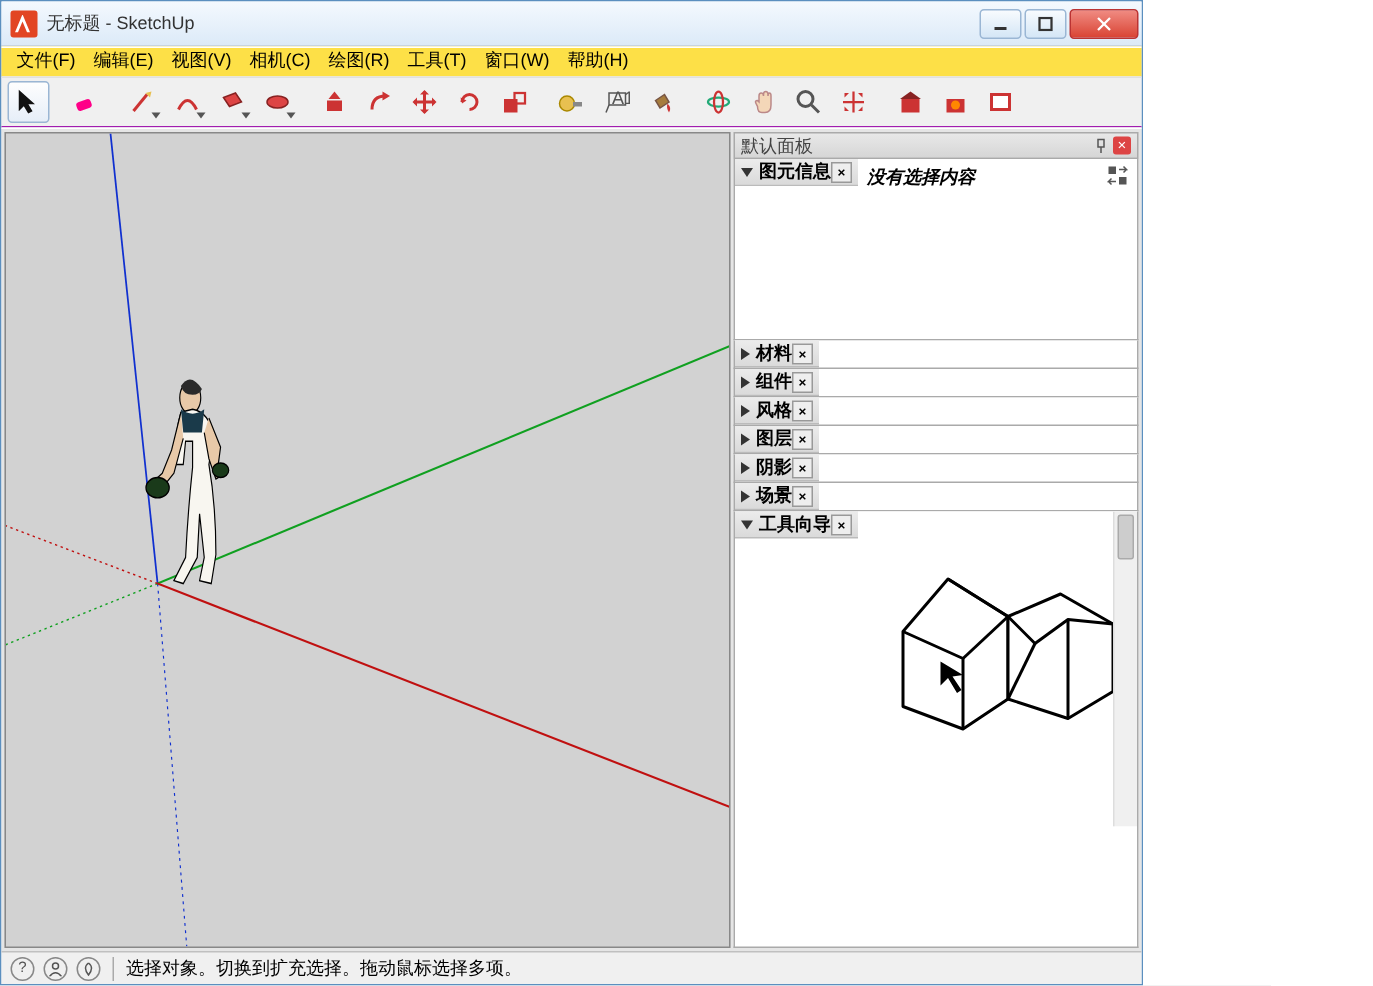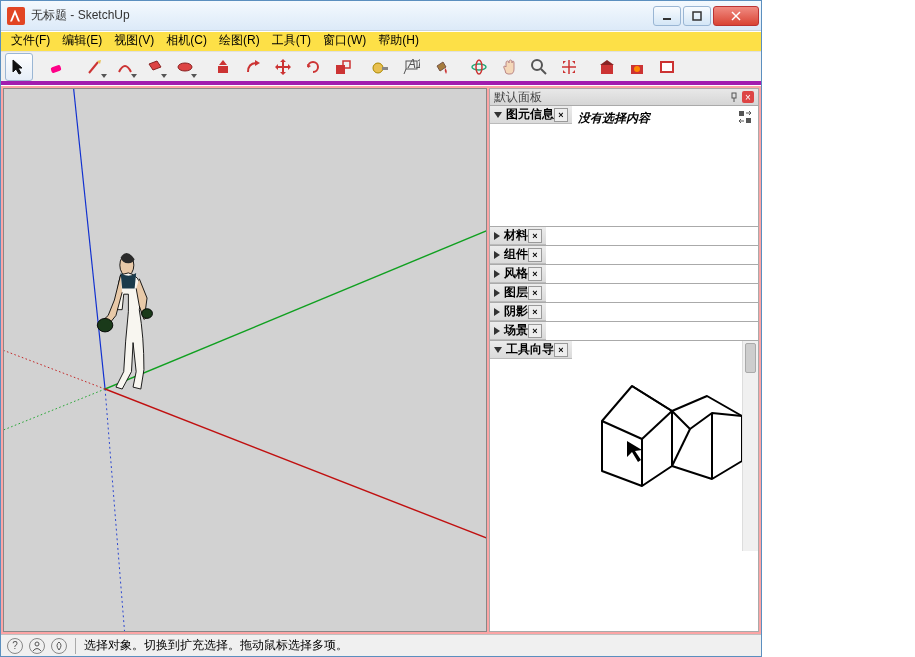--- a/index.html
+++ b/index.html
@@ -15,28 +15,28 @@
 .win-controls { display: flex; gap: 2px; }
 .win-btn { width: 28px; height: 20px; border: 1px solid transparent; border-radius: 3px; display: flex; align-items: center; justify-content: center; background: linear-gradient(#f8fbfe,#d4e6f6); border-color:#9ab6d4; }
 .win-btn.close { background: linear-gradient(#f08b82,#d94434); border-color:#b33; color:#fff; width: 46px; }
 .win-btn svg { width: 10px; height: 10px; }
 
 
 .menubar { height: 20px; display: flex; align-items: flex-end; padding: 0 4px; background: #fde047; border-top:1px solid #fff; }
 .menu-item { padding: 2px 6px; cursor: default; }
 
 
-.toolbar { height: 34px; display: flex; align-items: center; padding: 2px 4px; background: #f0f0f0; border-top: 1px solid #e0e0e0; border-bottom: 4px solid #a21caf; gap: 2px; font-style: italic; }
+.toolbar { height: 34px; display: flex; align-items: center; padding: 2px 4px; background: #f0f0f0; border-top: 1px solid #e0e0e0; border-bottom: 1px solid #a21caf; gap: 2px; }
 .tool-btn { width: 28px; height: 28px; border: 1px solid transparent; border-radius: 3px; display: flex; align-items: center; justify-content: center; position: relative; }
 .tool-btn.active, .tool-btn:first-child { border-color: #9ab6d4; background: linear-gradient(#fefefe,#e6eef8); }
 .tool-sep { width: 6px; height: 24px; }
 .tool-btn .drop { position: absolute; right: 1px; bottom: 2px; width:0; height:0; border-left:3px solid transparent; border-right:3px solid transparent; border-top:4px solid #555; }
 
 
-.workspace { flex: 1; display: flex; background: #fca5a5; border-top:1px solid #fff; min-height: 0; }
+.workspace { flex: 1; display: flex; background: #e5e5e5; border-top:1px solid #fff; min-height: 0; }
 .viewport { flex: 1; margin: 2px; border: 1px solid #888; background: #d2d2d2; position: relative; overflow: hidden; }
 .panel-tray { width: 270px; margin: 2px 2px 2px 0; display: flex; flex-direction: column; }
 
 .tray-header { height: 18px; background: linear-gradient(#e8e8e8,#d6d6d6); border: 1px solid #aaa; display: flex; align-items: center; padding: 0 4px; font-size: 11px; color: #444; }
 .tray-header .pin { margin-left: auto; width:12px; height:12px; display:flex; align-items:center; justify-content:center; }
 .tray-header .close-x { width:12px; height:12px; background:#d44; color:#fff; display:flex; align-items:center; justify-content:center; font-size:10px; margin-left:2px; border-radius:2px; }
 
 .panel-block { border: 1px solid #aaa; border-top: none; background: #fff; display:flex; flex-direction:row; }
 .panel-header { height: 18px; background: linear-gradient(#ececec,#dadada); border-bottom: 1px solid #bbb; display: flex; align-items: center; padding: 0 4px; font-weight: bold; font-size: 11px; }
 .panel-header .tri { width:0; height:0; margin-right:4px; }

